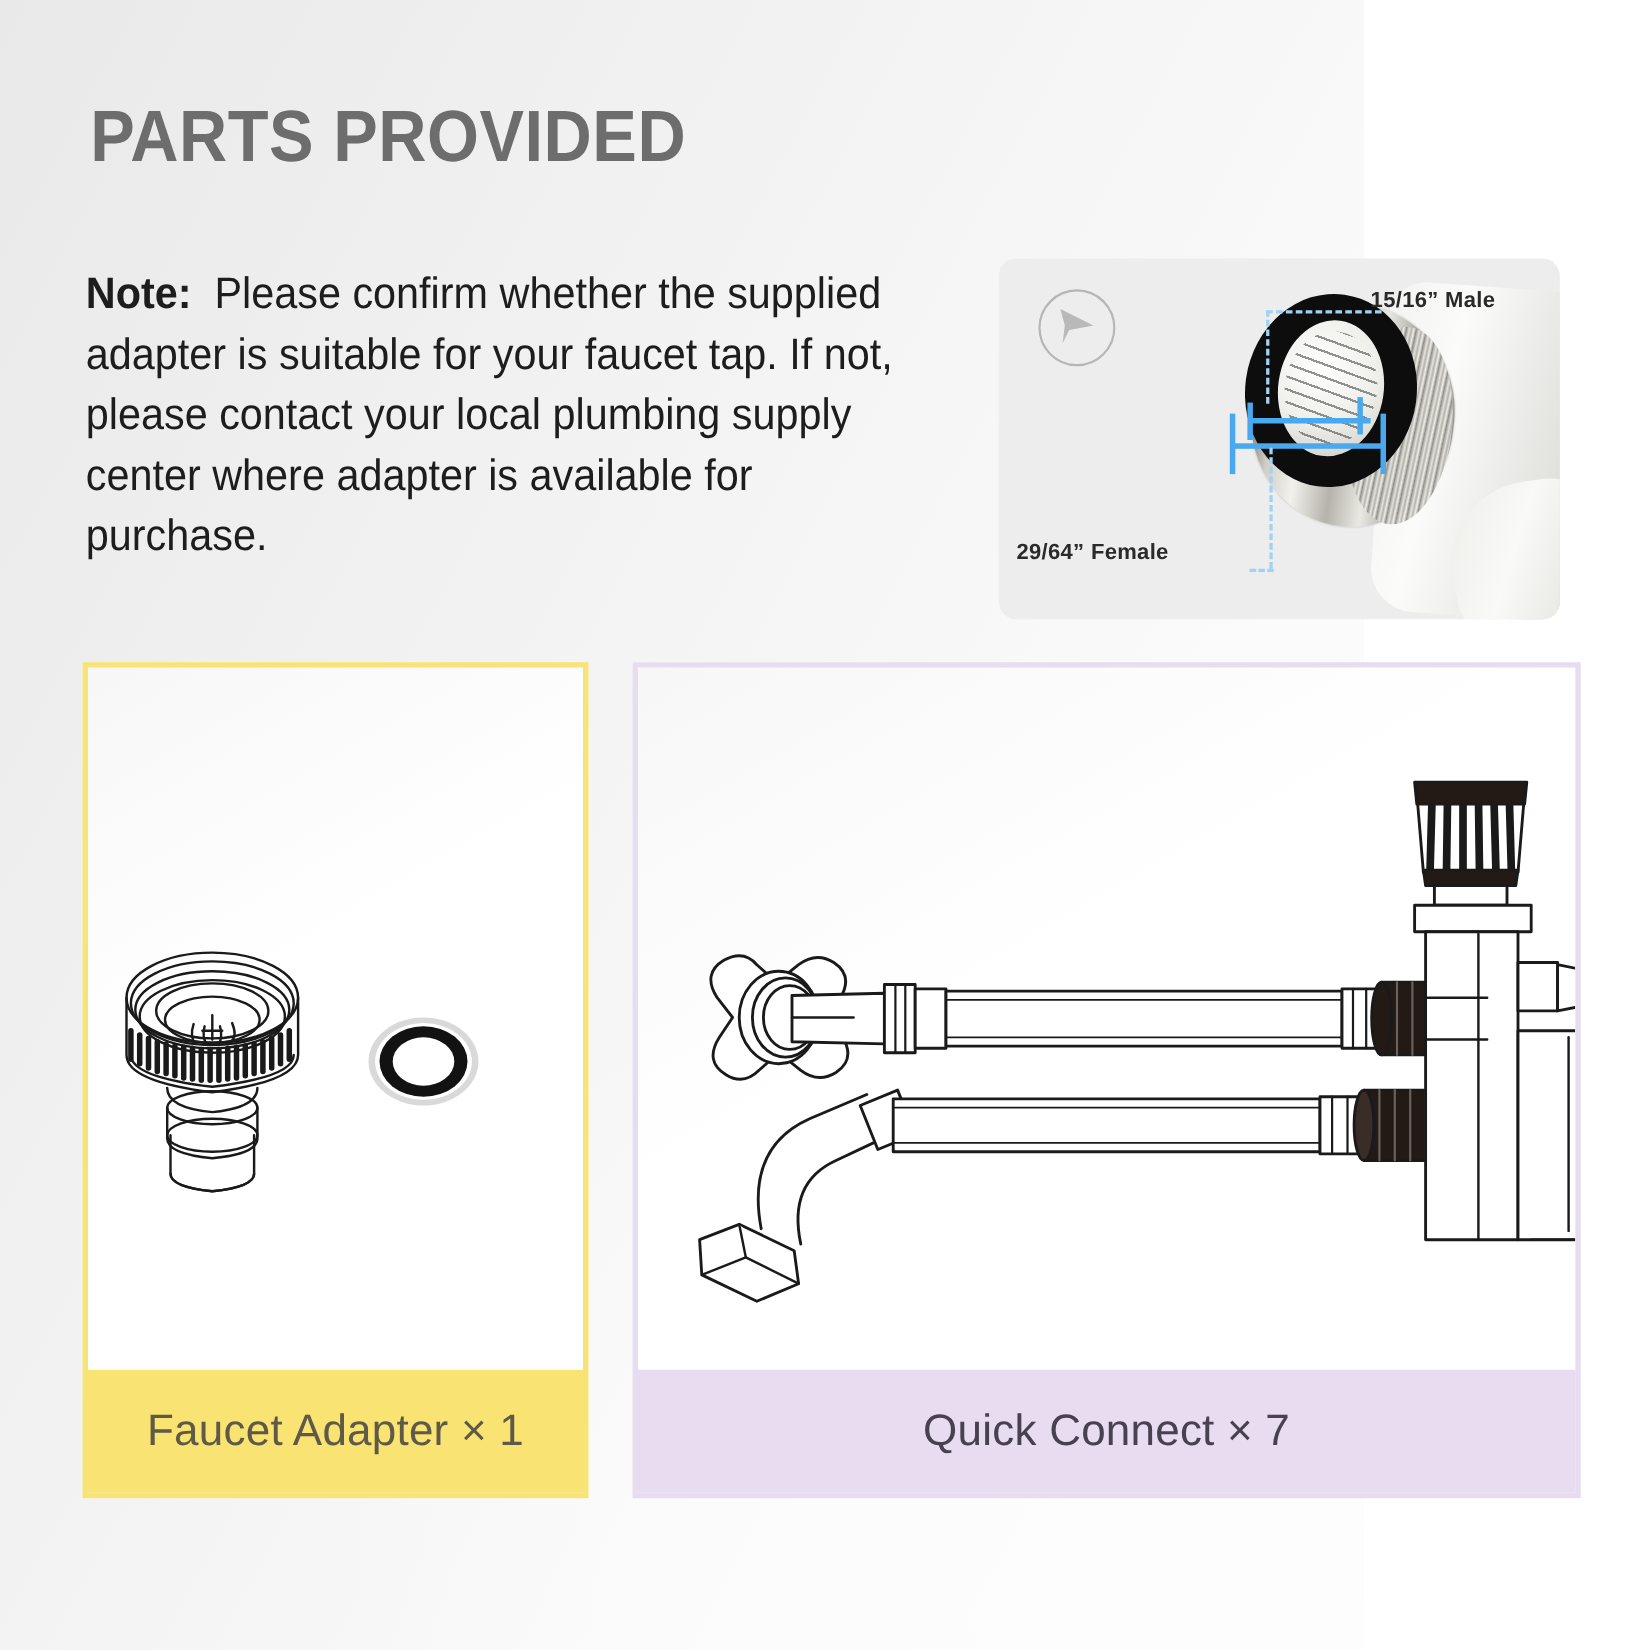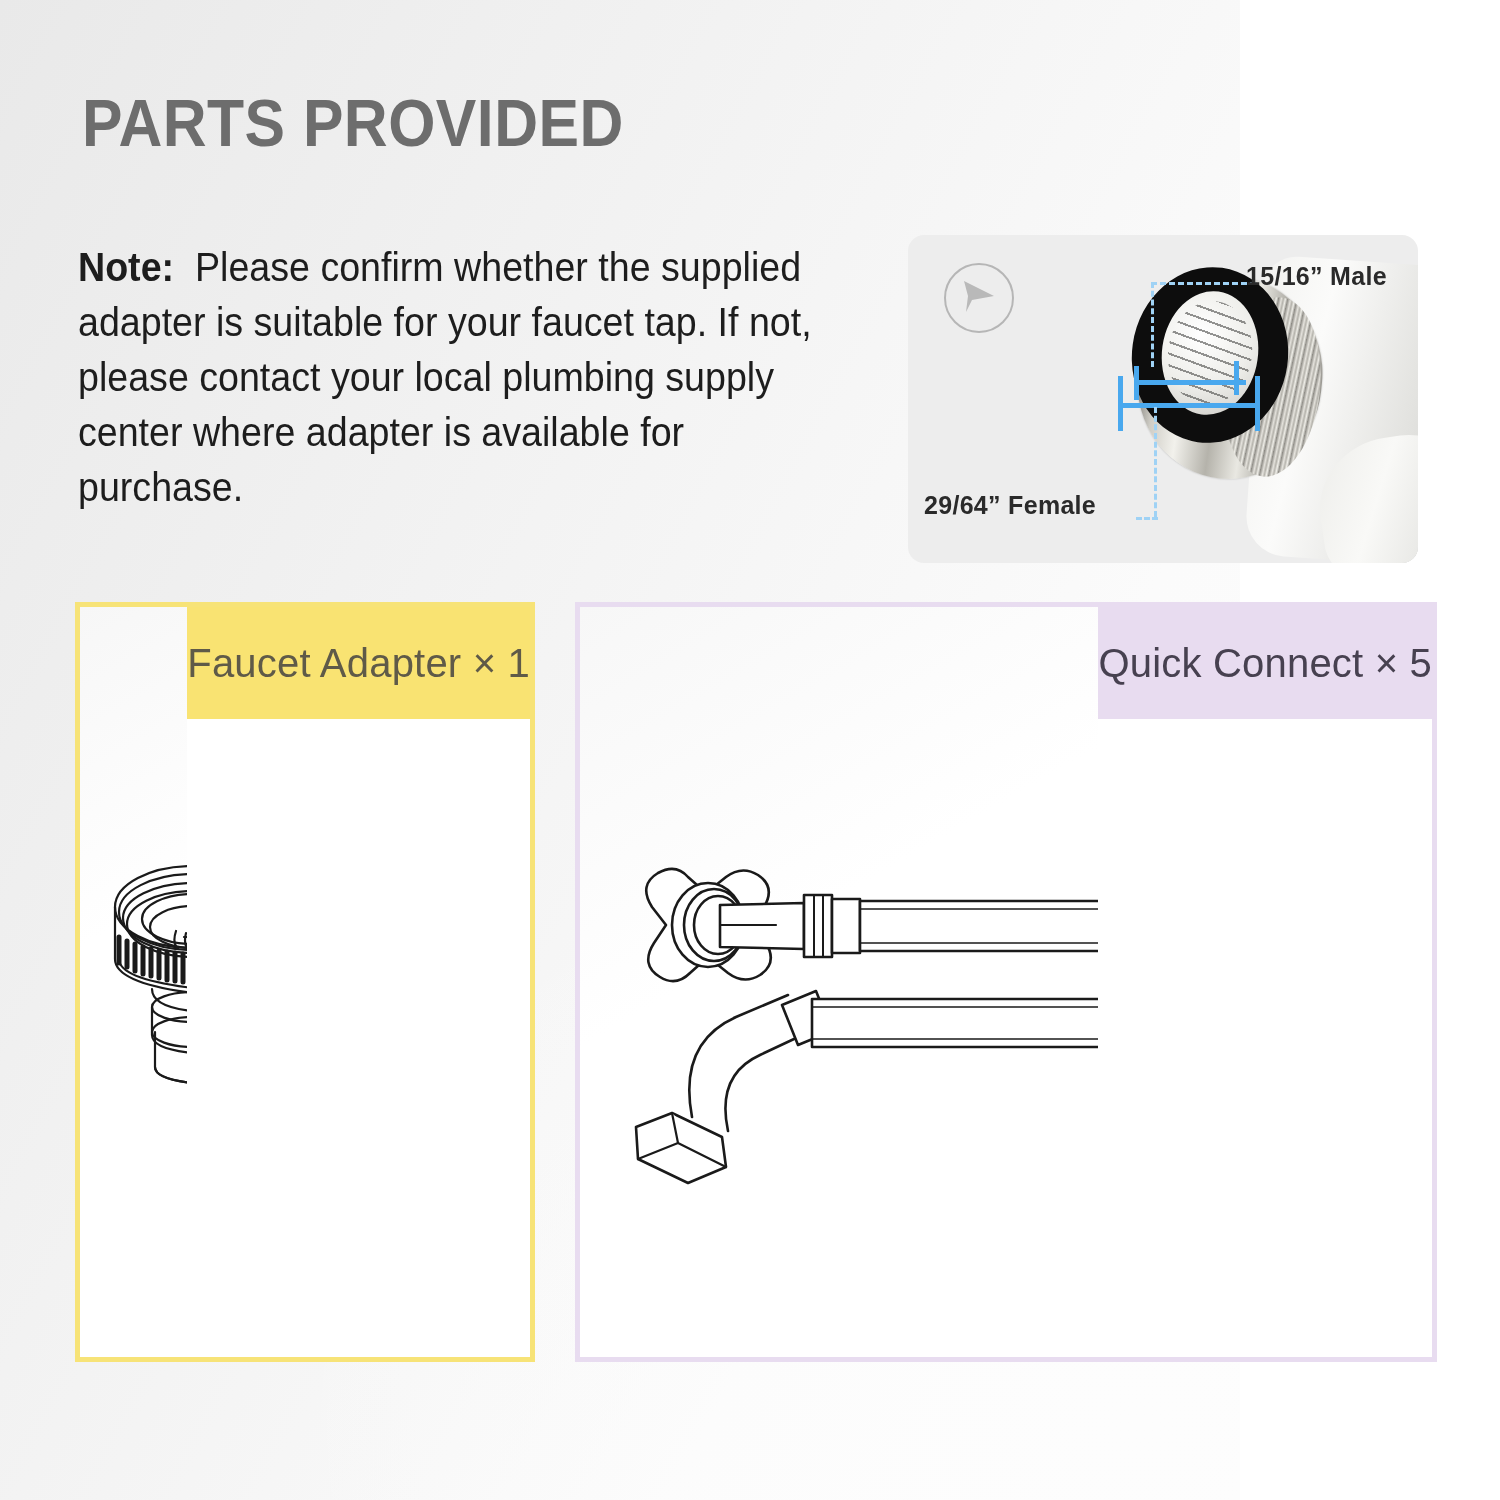--- a/index.html
+++ b/index.html
@@ -165,21 +165,21 @@
     width: 66px;
     height: 66px;
     border: 2px solid #b6b6b6;
     border-radius: 50%;
   }
   #arrow-badge svg { display: block; }
 
   
   .dim-label {
     position: absolute;
-    font-size: 25px;
+    font-size: 20px;
     font-weight: bold;
     color: #2a2a2a;
     letter-spacing: 0.3px;
     white-space: nowrap;
   }
   #label-male  { left: 338px; top: 27px; }
   #label-female{ left: 16px;  top: 256px; }
 
   .dash-h {
     position: absolute;
@@ -195,21 +195,21 @@
     position: absolute;
     background: #49a8ee;
   }
 
   
   .part-box {
     position: absolute;
     box-sizing: border-box;
     background: #ffffff;
     display: flex;
-    flex-direction: row;
+    flex-direction: column;
   }
   #box-adapter {
     left: 75px;
     top: 602px;
     width: 460px;
     height: 760px;
     border: 5px solid #f7e377;
   }
   #box-quick {
     left: 575px;
@@ -405,16 +405,16 @@
 
           <path d="M800 268 L836 268 L836 312 L800 312 Z"></path>
           <path d="M836 270 L856 274 L856 308 L836 312 Z"></path>
 
           <path d="M800 330 L860 330 L860 520 L800 520 Z"></path>
           <path d="M846 336 L846 512" stroke-width="2.2"></path>
           <path d="M812 520 L860 520" stroke-width="2.2"></path>
         </g>
       </svg>
     </div>
-    <div class="part-caption" id="caption-quick">Quick Connect × 5</div>
+    <div class="part-caption" id="caption-quick">Quick Connect × 7</div>
   </div>
 
 </div>
 
 </body></html>

